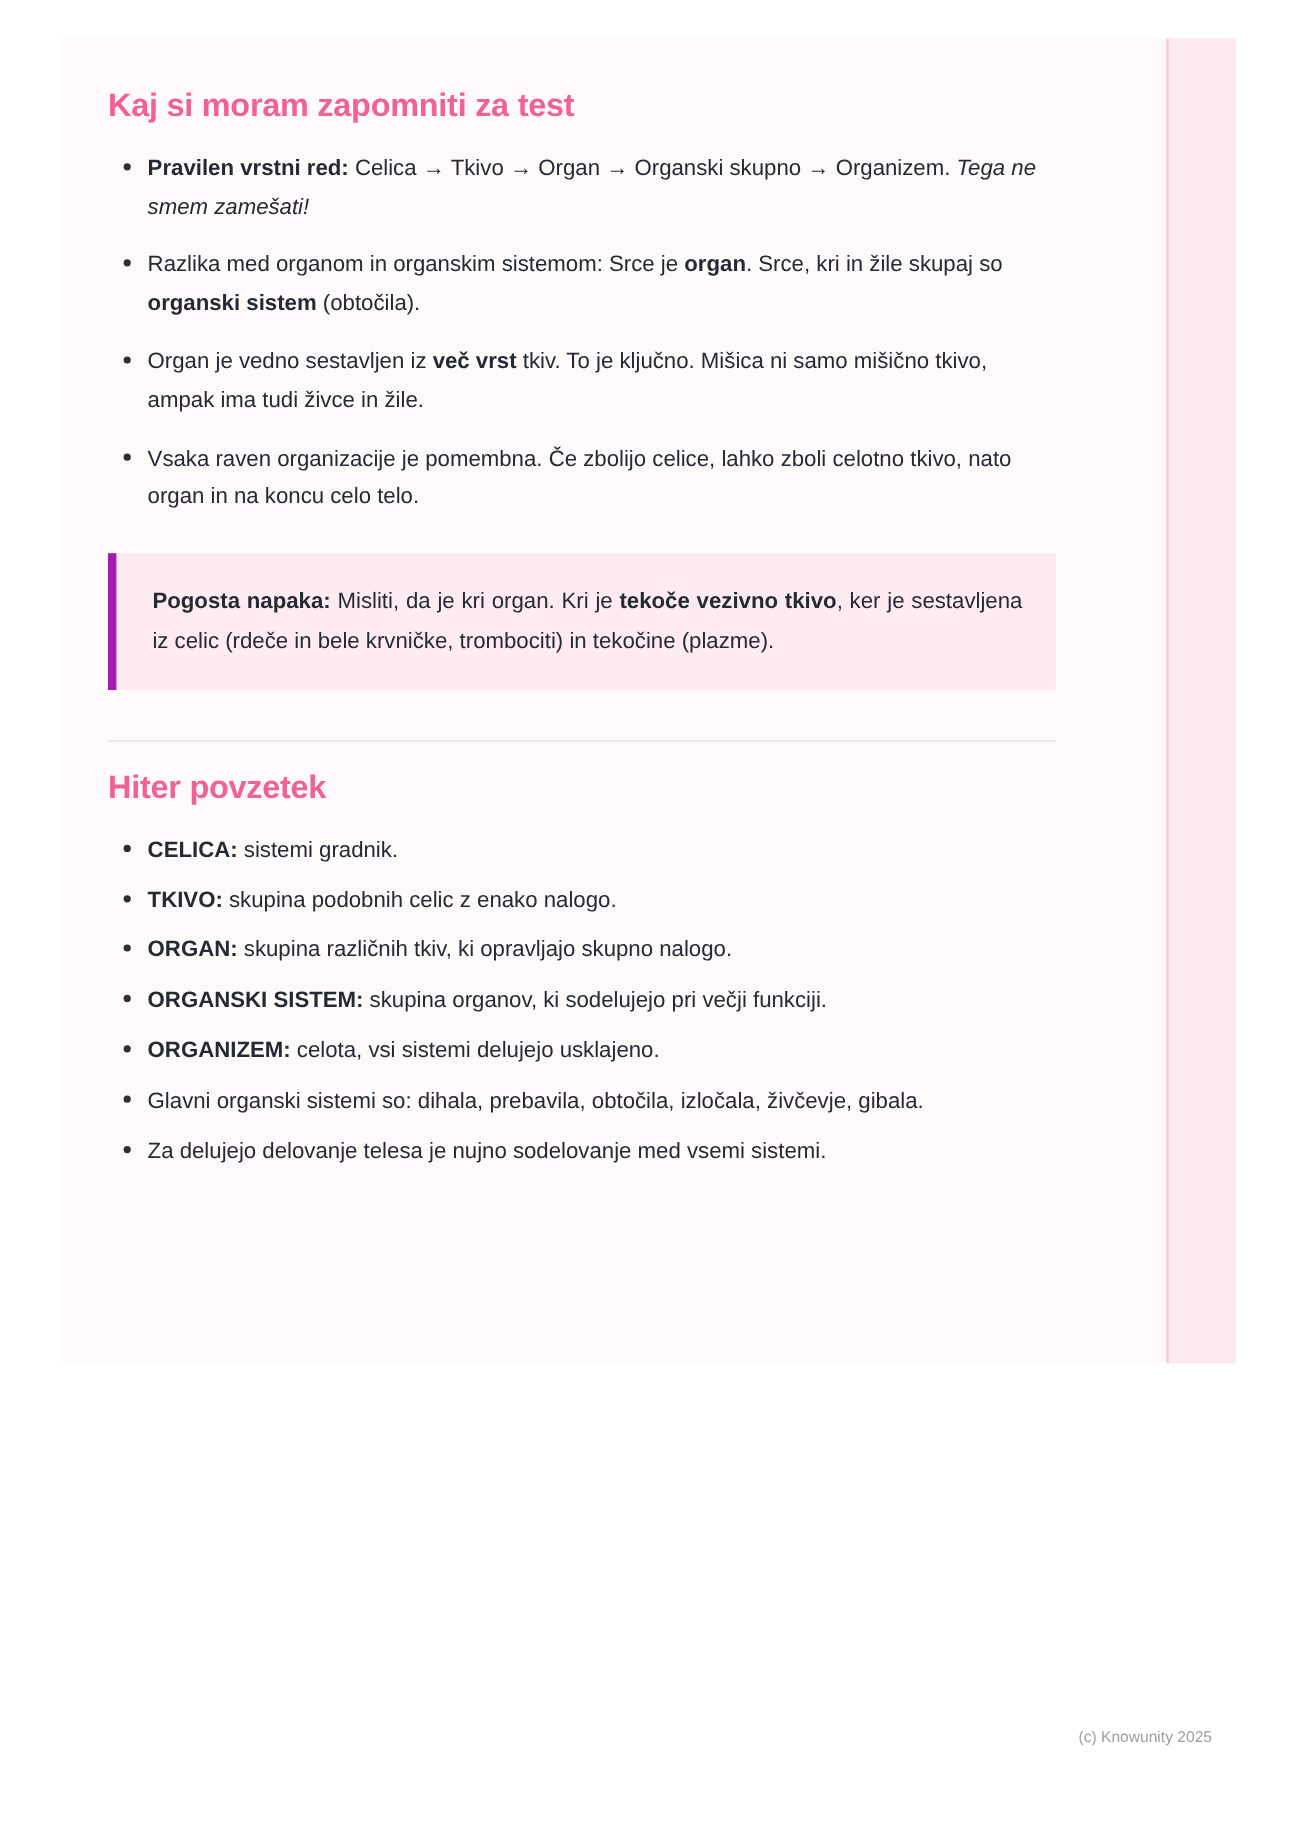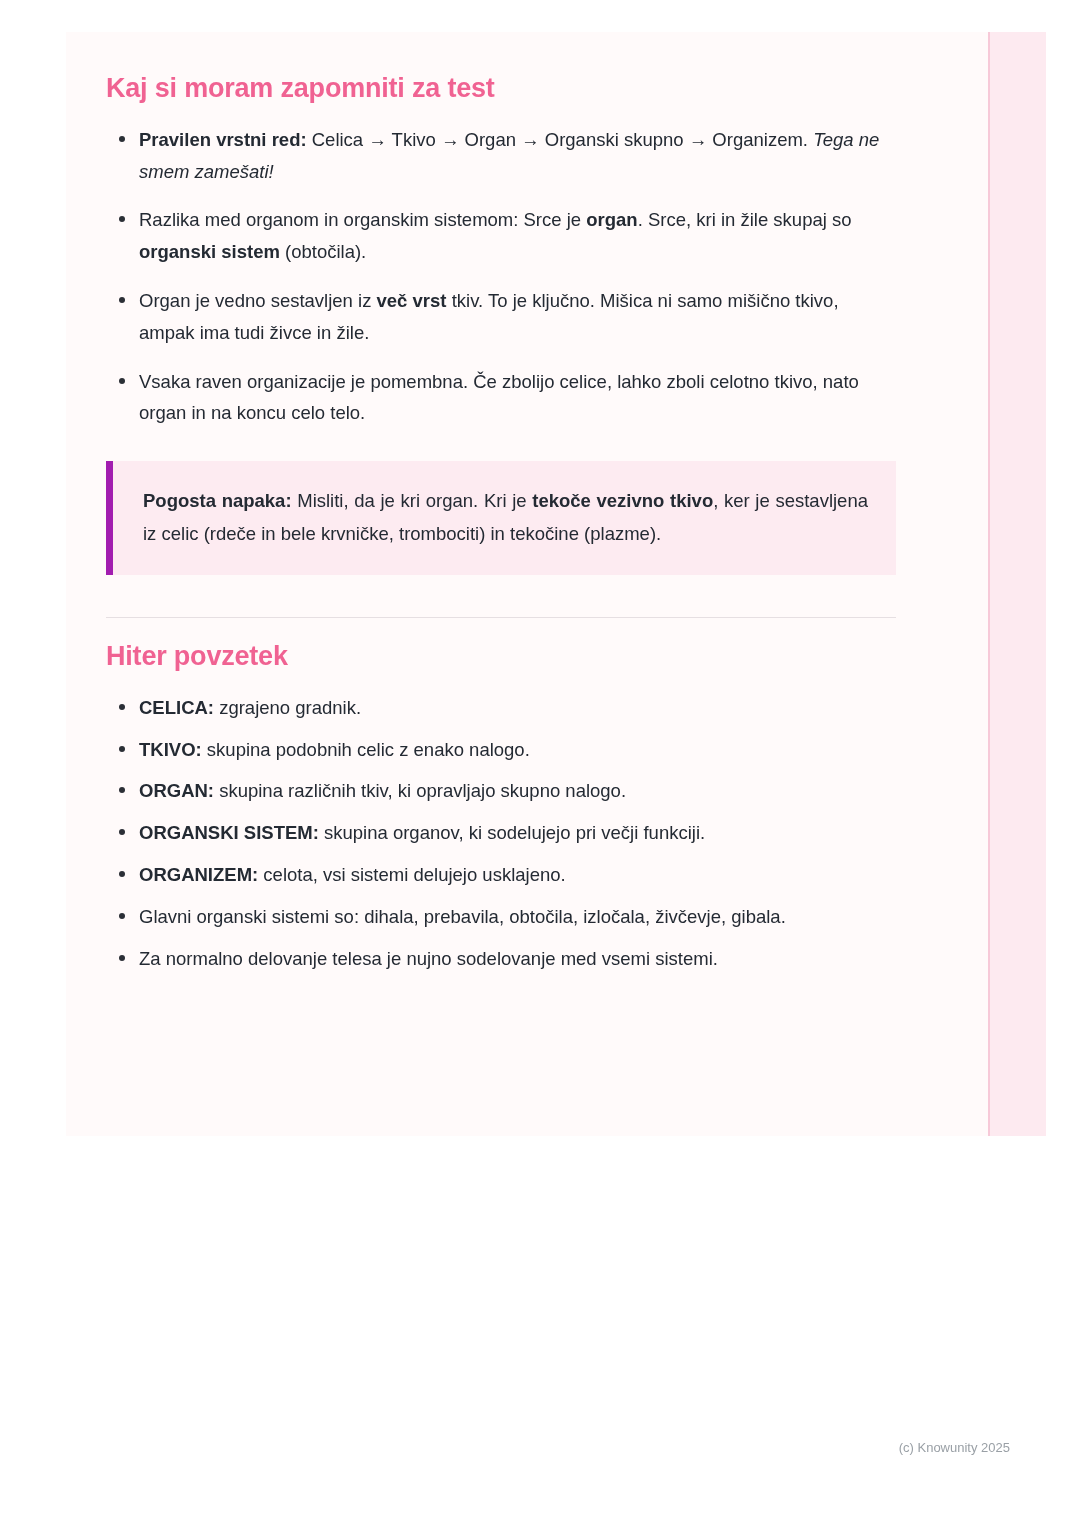--- a/index.html
+++ b/index.html
@@ -11,21 +11,21 @@
     width: 1080px;
     height: 1528px;
     font-family: "Liberation Sans", sans-serif;
     color: #1f2430;
     position: relative;
     overflow: hidden;
   }
 
   .page {
     position: absolute;
-    left: 66px;
+    left: 50px;
     top: 32px;
     width: 980px;
     height: 1104px;
     background: #fffafa;
   }
 
   .scroll-strip {
     position: absolute;
     right: 0;
     top: 0;
@@ -126,25 +126,25 @@
       <li><span>Vsaka raven organizacije je pomembna. Če zbolijo celice, lahko zboli celotno tkivo, nato organ in na koncu celo telo.</span></li>
     </ul>
 
     <div class="callout"><b>Pogosta napaka:</b><span> Misliti, da je kri organ. Kri je </span><b>tekoče vezivno tkivo</b><span>, ker je sestavljena iz celic (rdeče in bele krvničke, trombociti) in tekočine (plazme).</span></div>
 
     <div class="divider"></div>
 
     <h1 class="section-title">Hiter povzetek</h1>
 
     <ul class="bullets tight">
-      <li><b>CELICA:</b><span> zgrajeno gradnik.</span></li>
+      <li><b>CELICA:</b><span> sistemi gradnik.</span></li>
       <li><b>TKIVO:</b><span> skupina podobnih celic z enako nalogo.</span></li>
       <li><b>ORGAN:</b><span> skupina različnih tkiv, ki opravljajo skupno nalogo.</span></li>
       <li><b>ORGANSKI SISTEM:</b><span> skupina organov, ki sodelujejo pri večji funkciji.</span></li>
       <li><b>ORGANIZEM:</b><span> celota, vsi sistemi delujejo usklajeno.</span></li>
       <li><span>Glavni organski sistemi so: dihala, prebavila, obtočila, izločala, živčevje, gibala.</span></li>
-      <li><span>Za normalno delovanje telesa je nujno sodelovanje med vsemi sistemi.</span></li>
+      <li><span>Za delujejo delovanje telesa je nujno sodelovanje med vsemi sistemi.</span></li>
     </ul>
 
   </div>
 </div>
 
 <div class="footer-note">(c) Knowunity 2025</div>
 
 </body></html>

